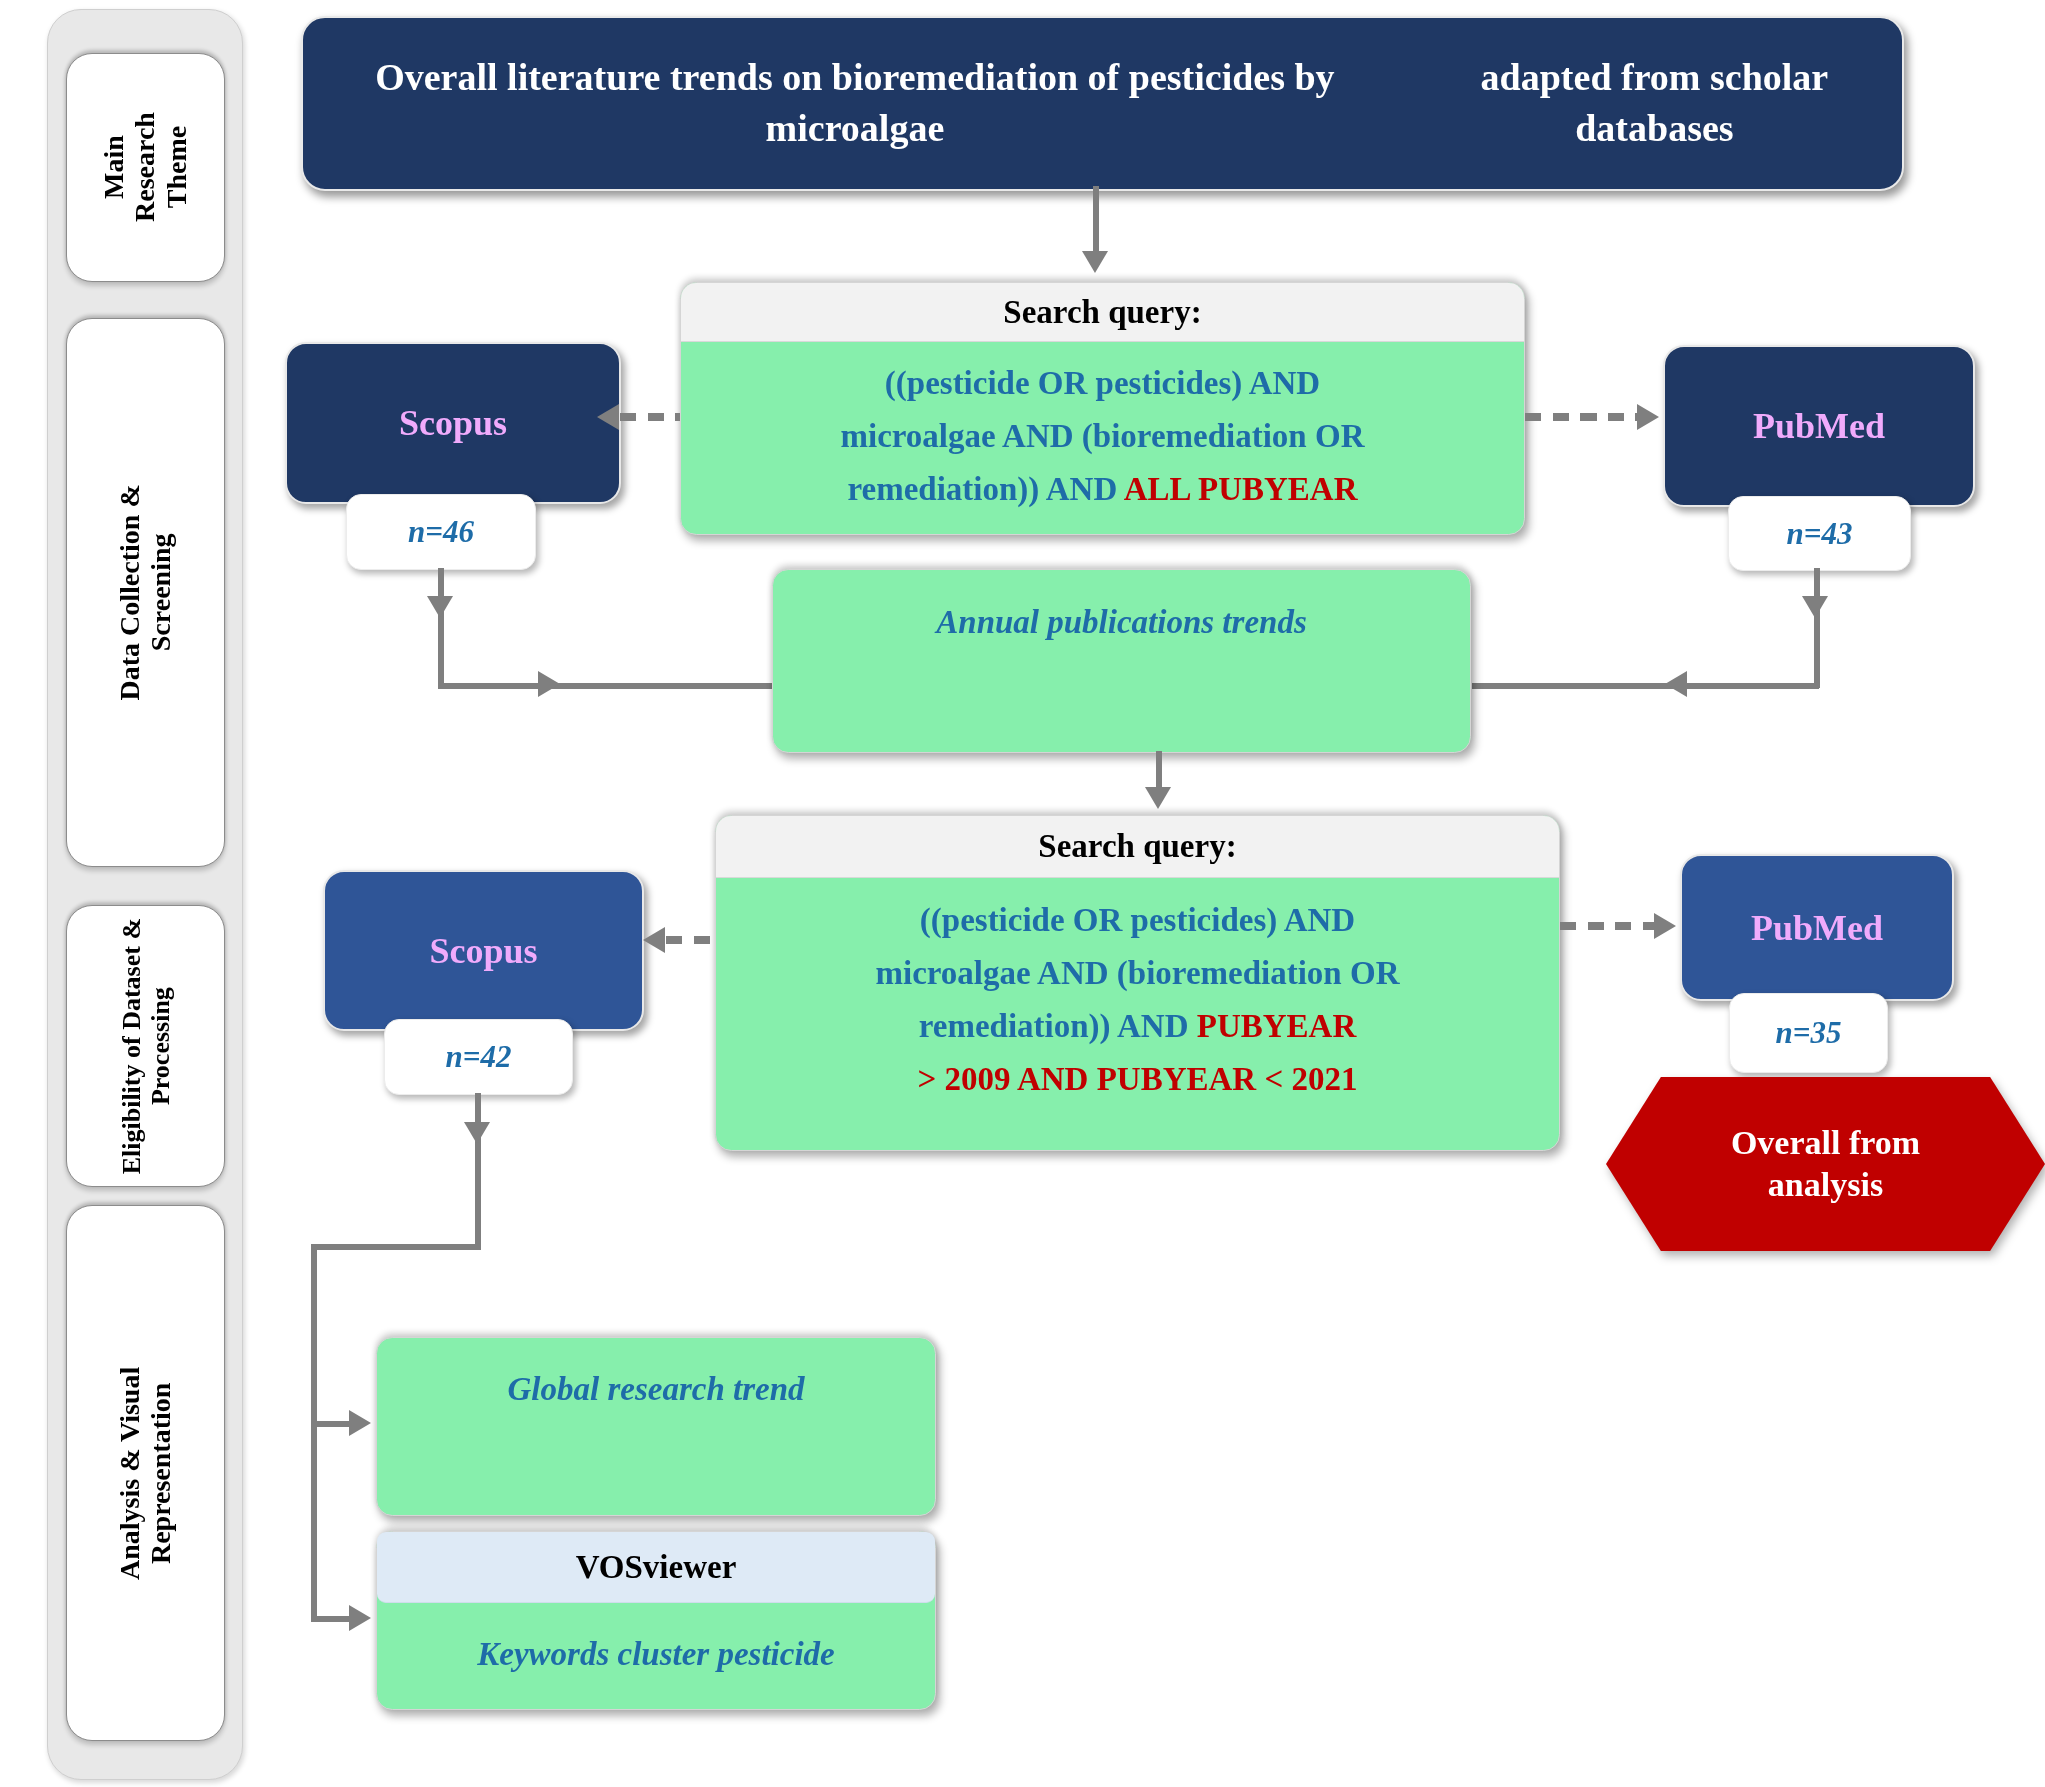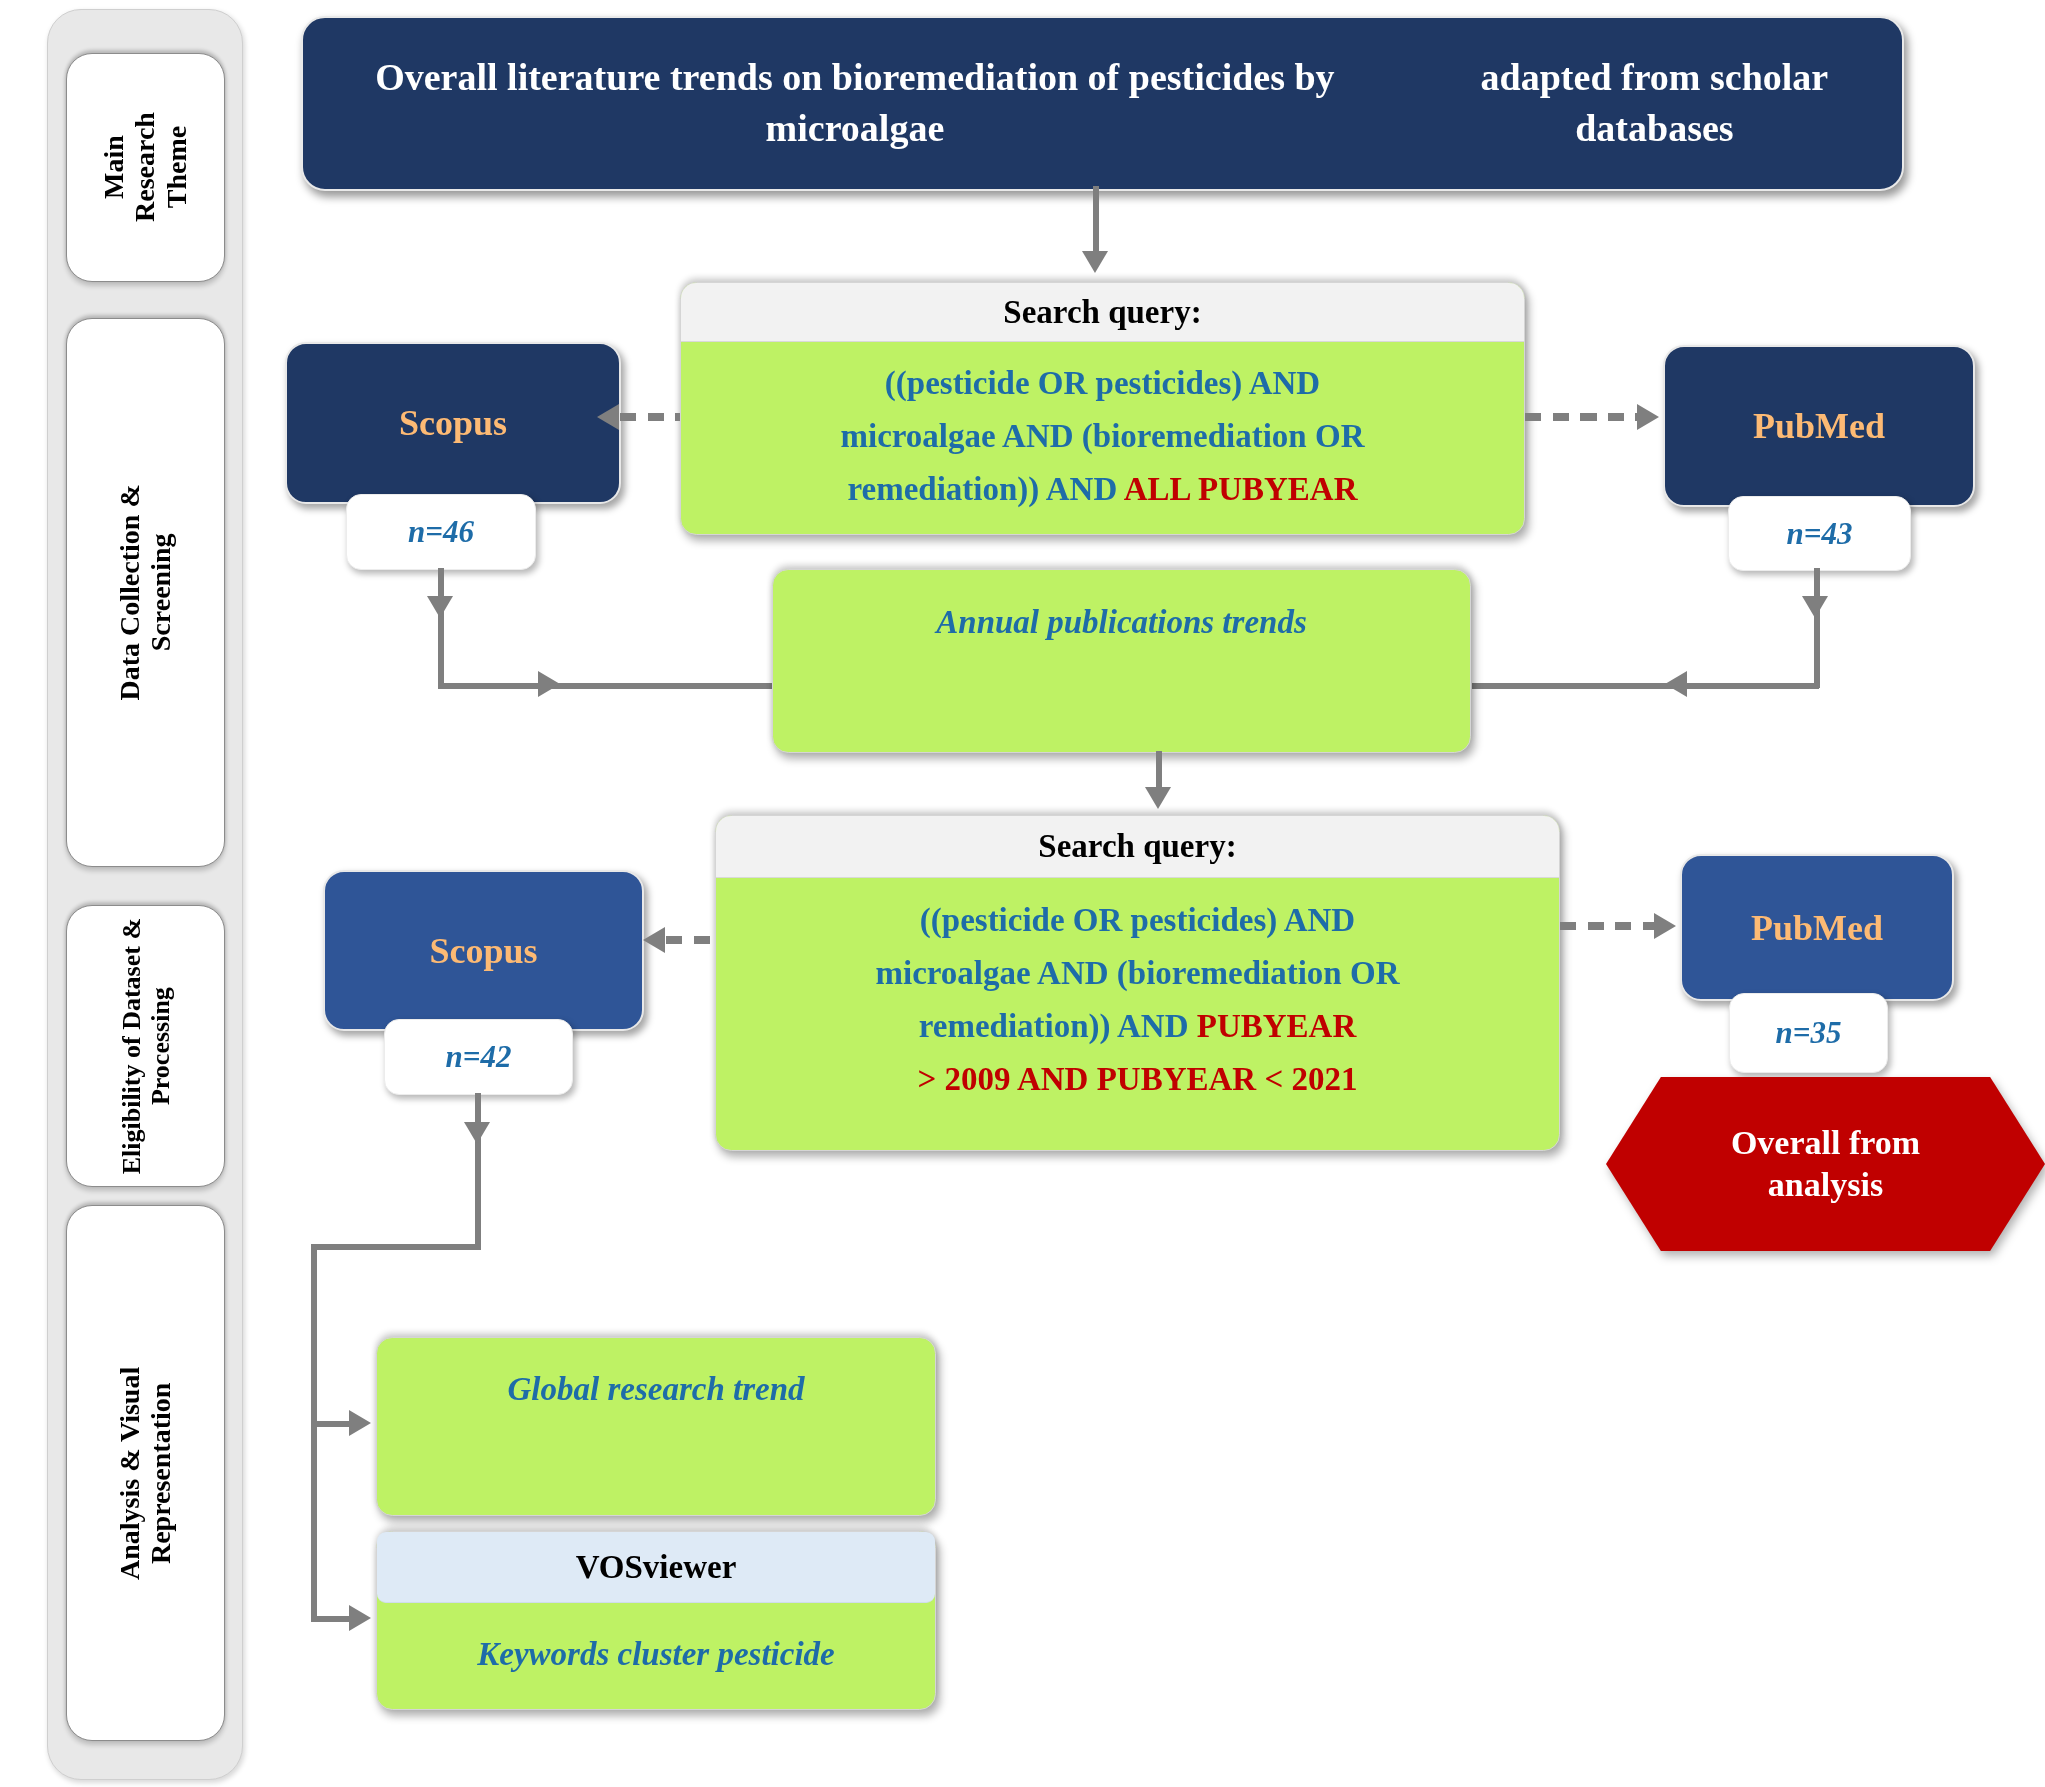--- a/index.html
+++ b/index.html
@@ -19,34 +19,34 @@
     box-shadow:0 -2.5px 3.8px rgba(0,0,0,0.20), 0 3.8px 5.6px rgba(0,0,0,0.18);
     display:flex;align-items:center;justify-content:center;
   }
   .side-label{
     transform:rotate(-90deg);text-align:center;font-weight:bold;color:#000;
     font-size:28px;line-height:1.12;flex:none;
   }
   .r1{width:125px;} .r2{width:251px;} .r3{width:282px;font-size:26px;} .r4{width:263px;}
   
   .navy{
-    background:#1F3864;color:#fdba74;border:2.5px solid #E8E8E8;border-radius:21px;
+    background:#1F3864;color:#f0abfc;border:2.5px solid #E8E8E8;border-radius:21px;
     display:flex;align-items:center;justify-content:center;
     font-weight:bold;font-size:36px;
     box-shadow:3.1px 4.4px 7.5px rgba(0,0,0,0.35);
   }
   .midblue{background:#2F5597;}
   .count-box{
     background:#ffffff;border:0.6px solid #ECECEC;border-radius:15px;
     display:flex;align-items:center;justify-content:center;
     font-weight:bold;font-style:italic;font-size:31px;color:#1E6CA8;
     box-shadow:2.5px 3.8px 6.3px rgba(0,0,0,0.28);
   }
   .panel{
-    background:#bef264;border:1.3px solid #D5D5D5;border-radius:16.3px;
+    background:#86efac;border:1.3px solid #D5D5D5;border-radius:16.3px;
     box-shadow:0 -3.8px 6.3px rgba(0,0,0,0.18), 3.8px 5.6px 8.8px rgba(0,0,0,0.30);
   }
   .panel-header{
     display:flex;align-items:center;justify-content:center;
     font-weight:bold;color:#000;border-radius:15px 15px 0 0;
     border-bottom:1.3px solid #D9D9D9;
   }
   .hdr-gray{background:#F2F2F2;}
   .hdr-blue{background:#DEEAF6;border-bottom:1.3px solid #CFDDEC;}
   .panel-body-center{display:flex;align-items:center;justify-content:center;}

